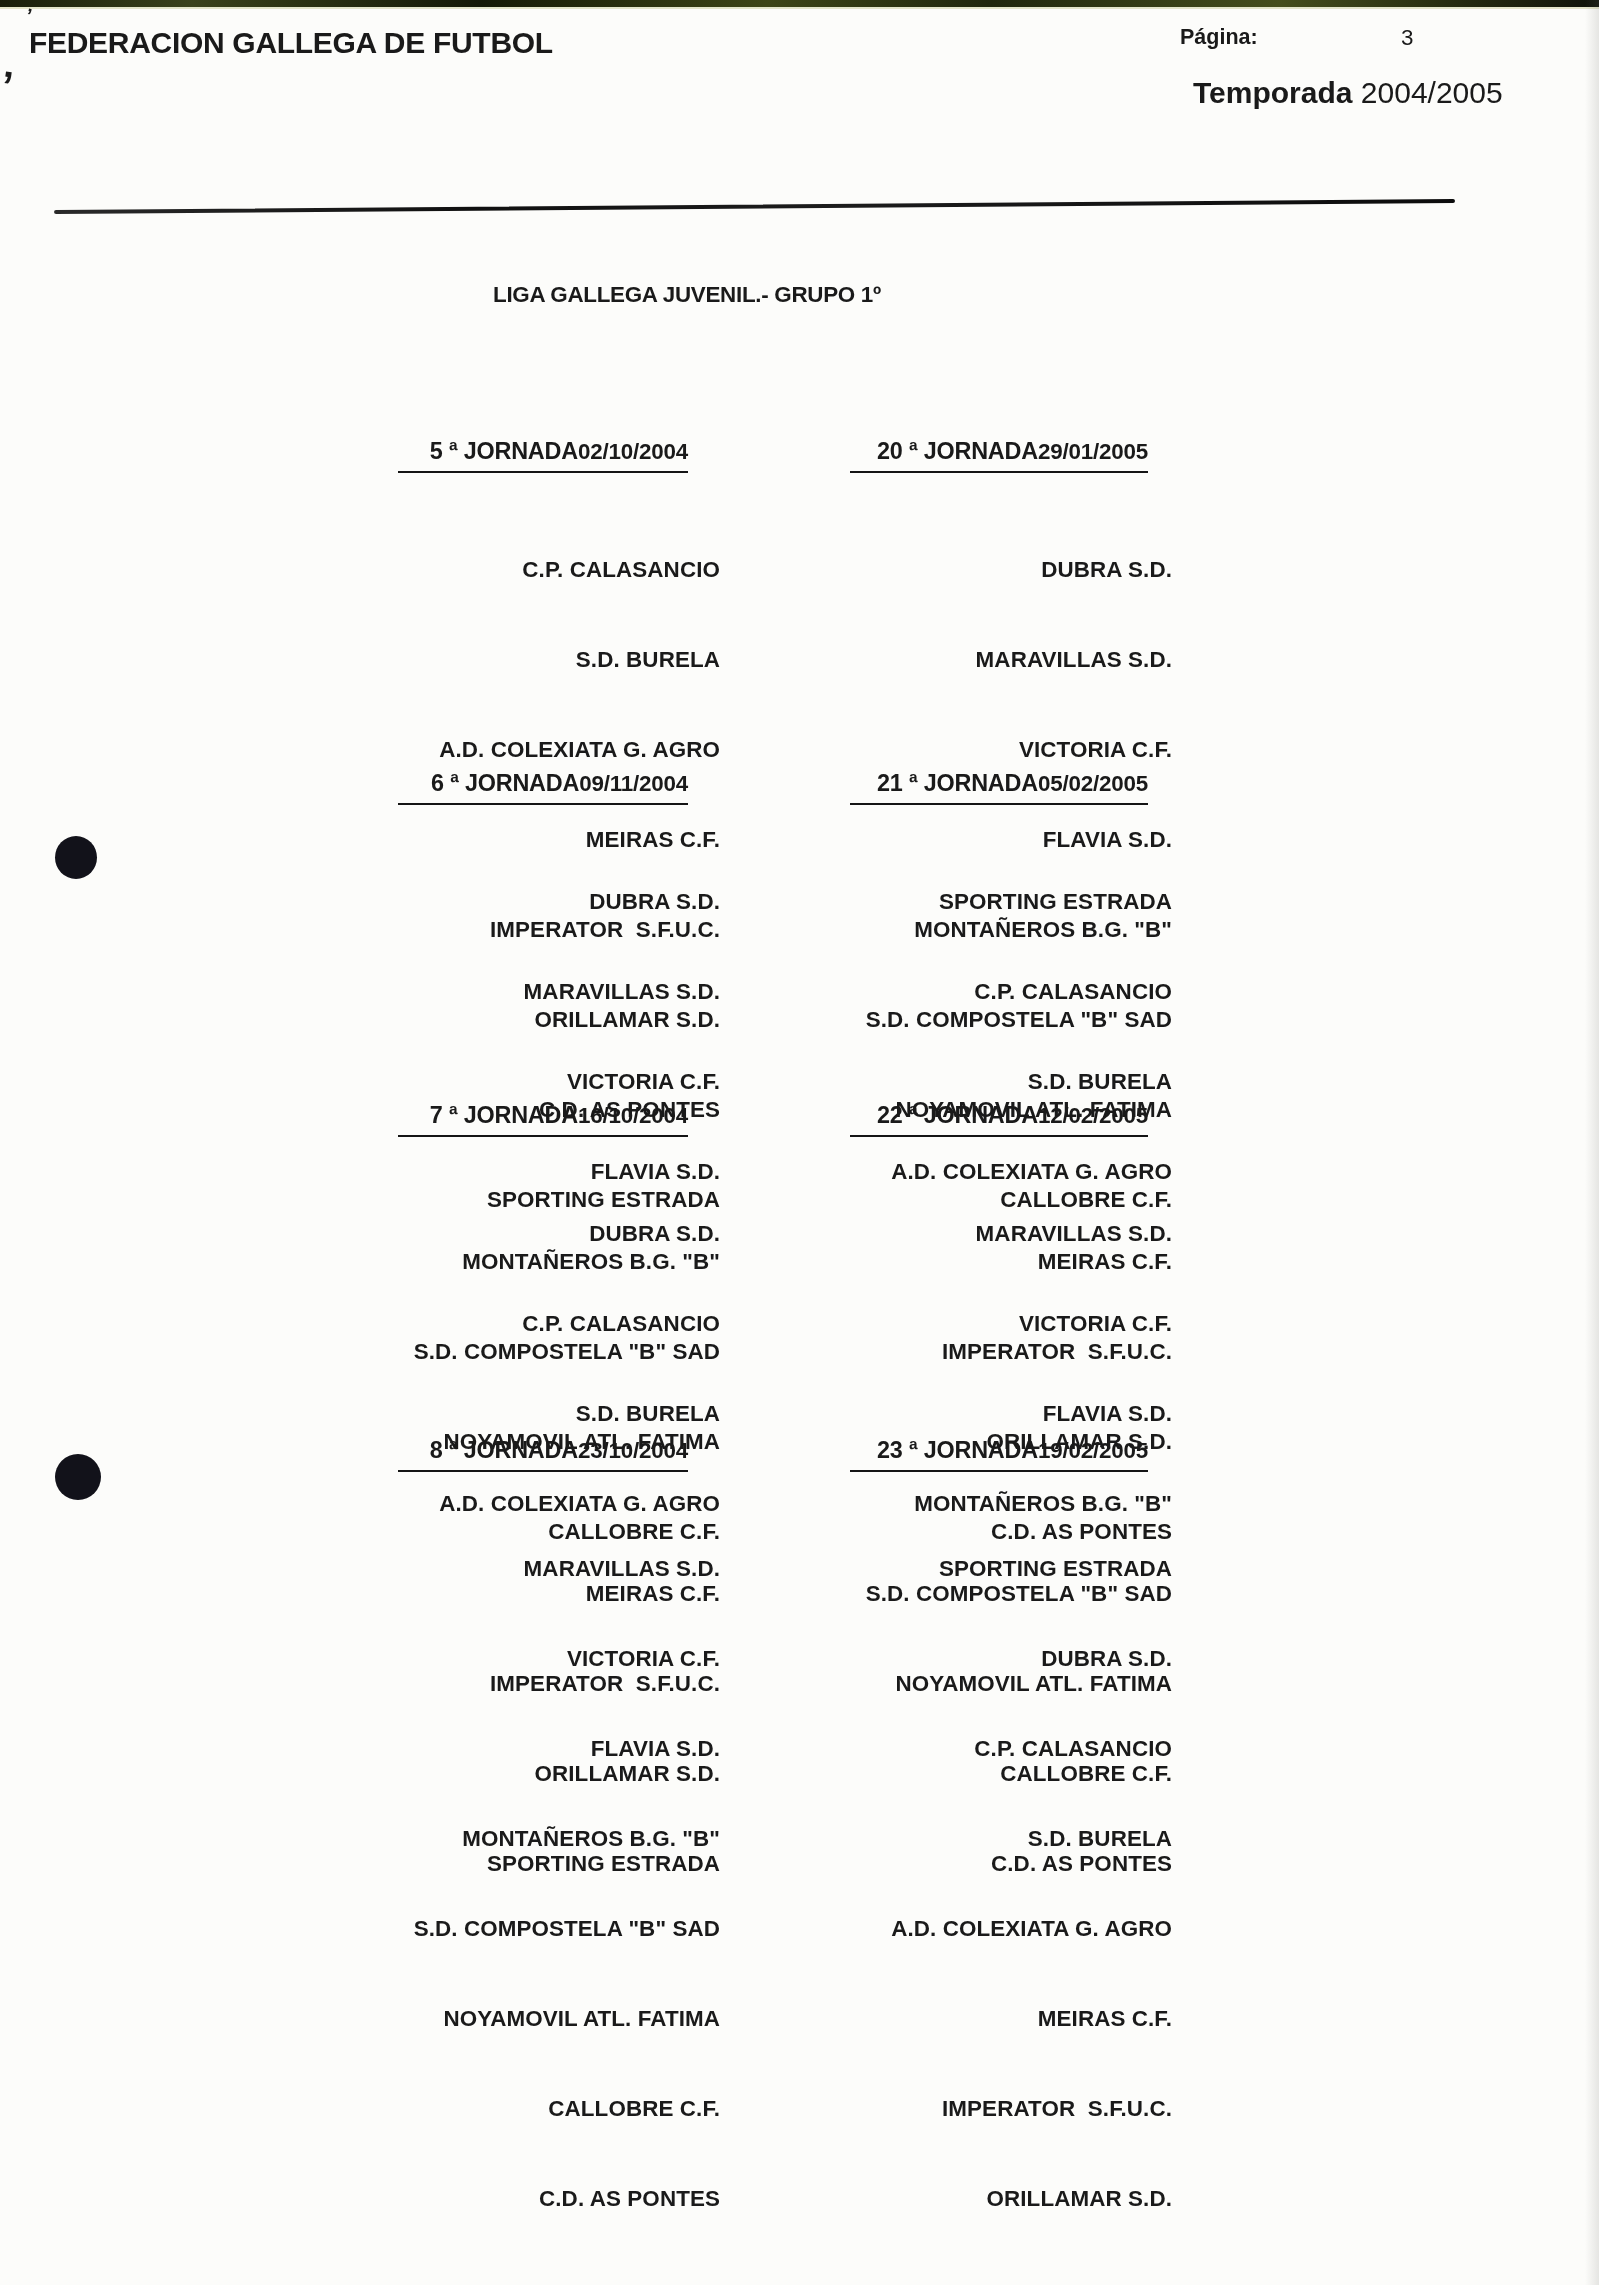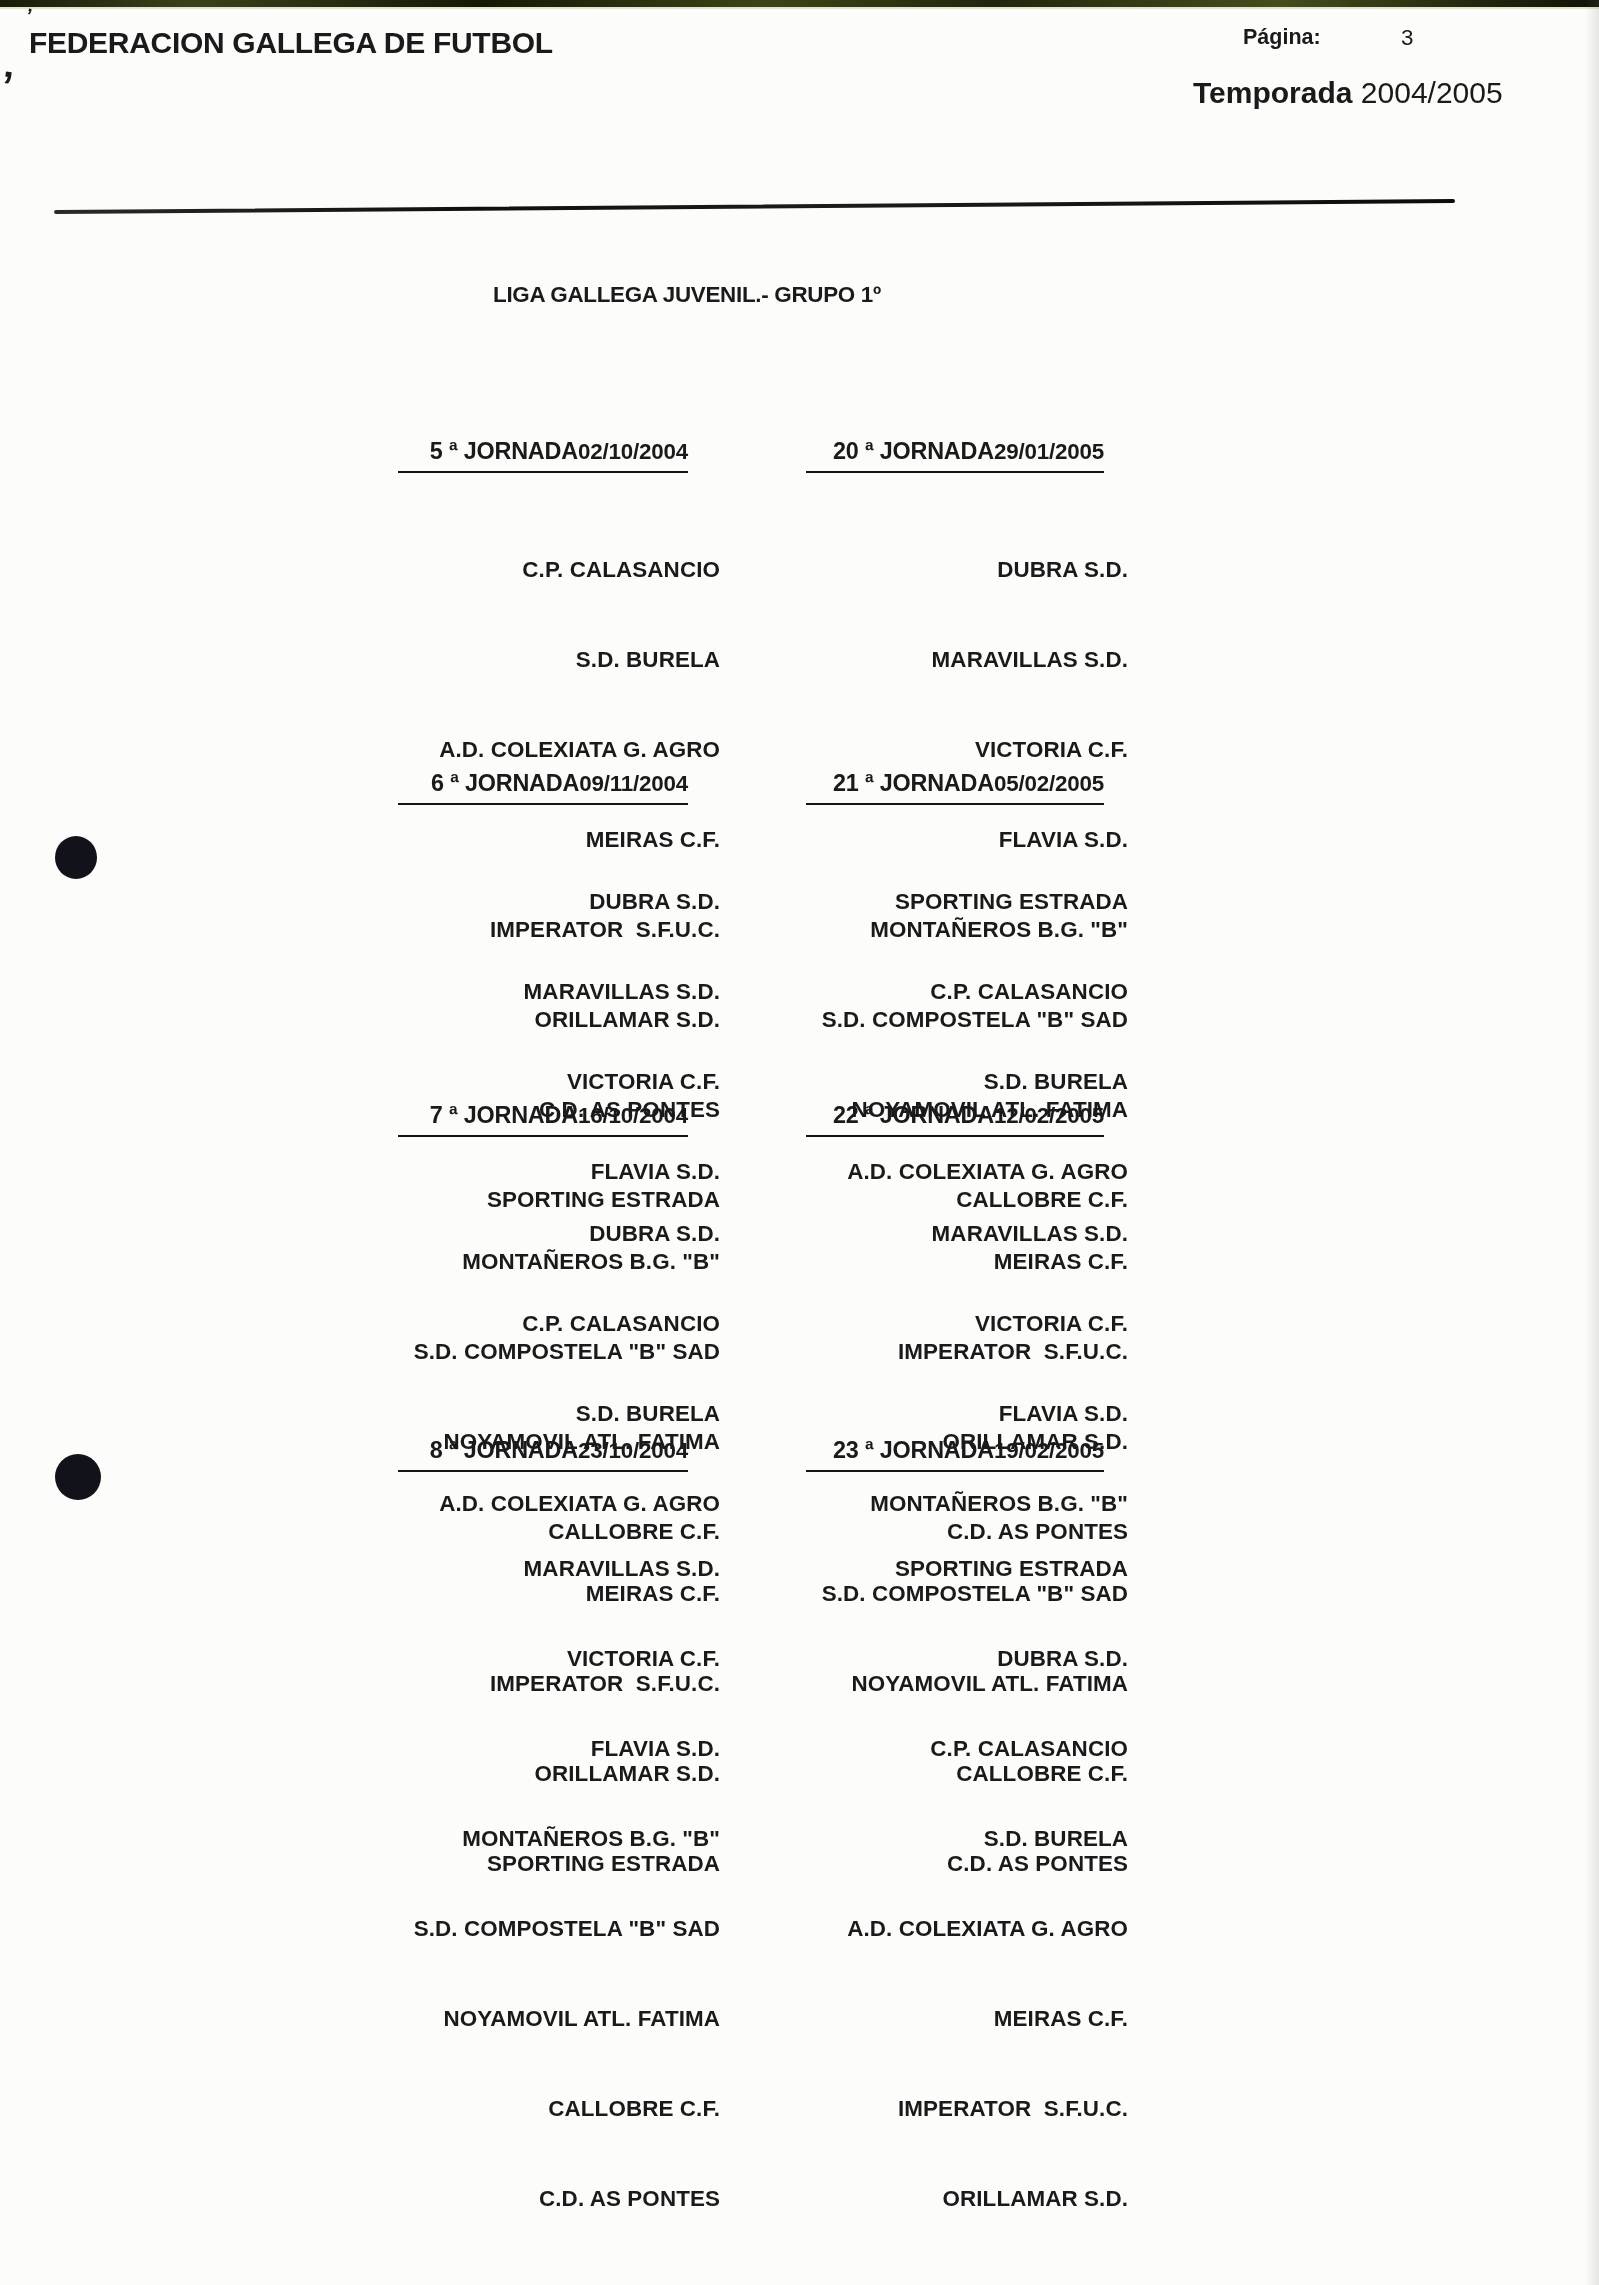--- a/index.html
+++ b/index.html
@@ -31,40 +31,40 @@
   .mark-2{left:1px;top:66px;font-size:41px;font-weight:700;transform:rotate(8deg);}
 
   .org-title{
     position:absolute;left:29px;top:26px;
     font-size:30px;font-weight:700;letter-spacing:-0.3px;white-space:pre;
   }
   .subtitle{
     position:absolute;left:31px;top:82px;
     font-size:21.5px;font-weight:700;white-space:pre;display:flex;gap:25px;letter-spacing:-0.2px;
   }
-  .pagina-label{position:absolute;left:1243px;top:25px;font-size:21.5px;font-weight:700;}
+  .pagina-label{position:absolute;left:1180px;top:25px;font-size:21.5px;font-weight:700;}
   .pagina-number{position:absolute;left:1401px;top:25px;font-size:22.4px;font-weight:400;}
   .temporada{position:absolute;left:1193px;top:76px;font-size:30px;white-space:pre;}
   .temporada .lbl{font-weight:700;}
   .temporada .val{font-weight:400;}
 
   .rule{
     position:absolute;left:54px;top:199px;width:1401px;height:3.9px;
     background:linear-gradient(90deg,#2a2a2a,#101010 30%,#1c1c1c 55%,#0c0c0c);
     transform:rotate(-0.45deg);transform-origin:100% 50%;
     border-radius:2px;
   }
   .group-title{
     position:absolute;left:493px;top:282px;
     font-size:22.4px;font-weight:700;letter-spacing:-0.3px;white-space:pre;
   }
 
   .block{position:absolute;width:322px;}
   .col-left{left:398px;}
-  .col-right{left:806px;}
+  .col-right{left:850px;}
   .row-0{top:438px;}
   .row-1{top:770px;}
   .row-2{top:1102px;}
   .row-3{top:1437px;}
   .jh{
     display:flex;justify-content:flex-end;align-items:baseline;
     border-bottom:2.9px solid #151515;padding-bottom:5.9px;
     font-size:23.4px;font-weight:700;white-space:pre;letter-spacing:-0.2px;
   }
   .col-left .jh{width:290px;}

